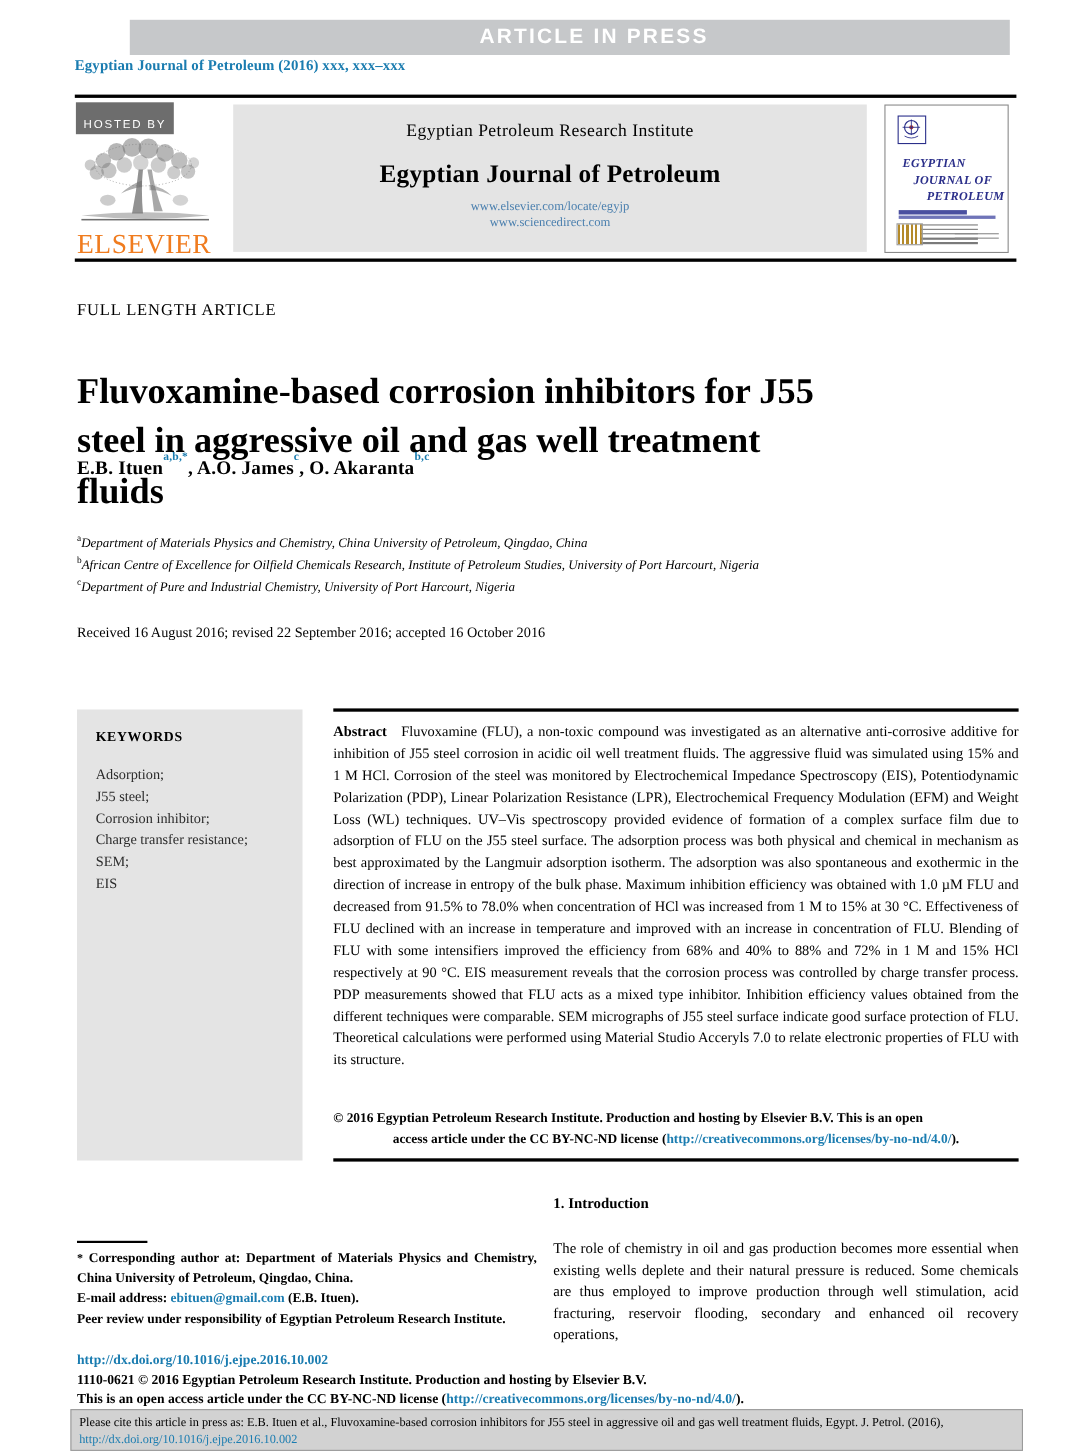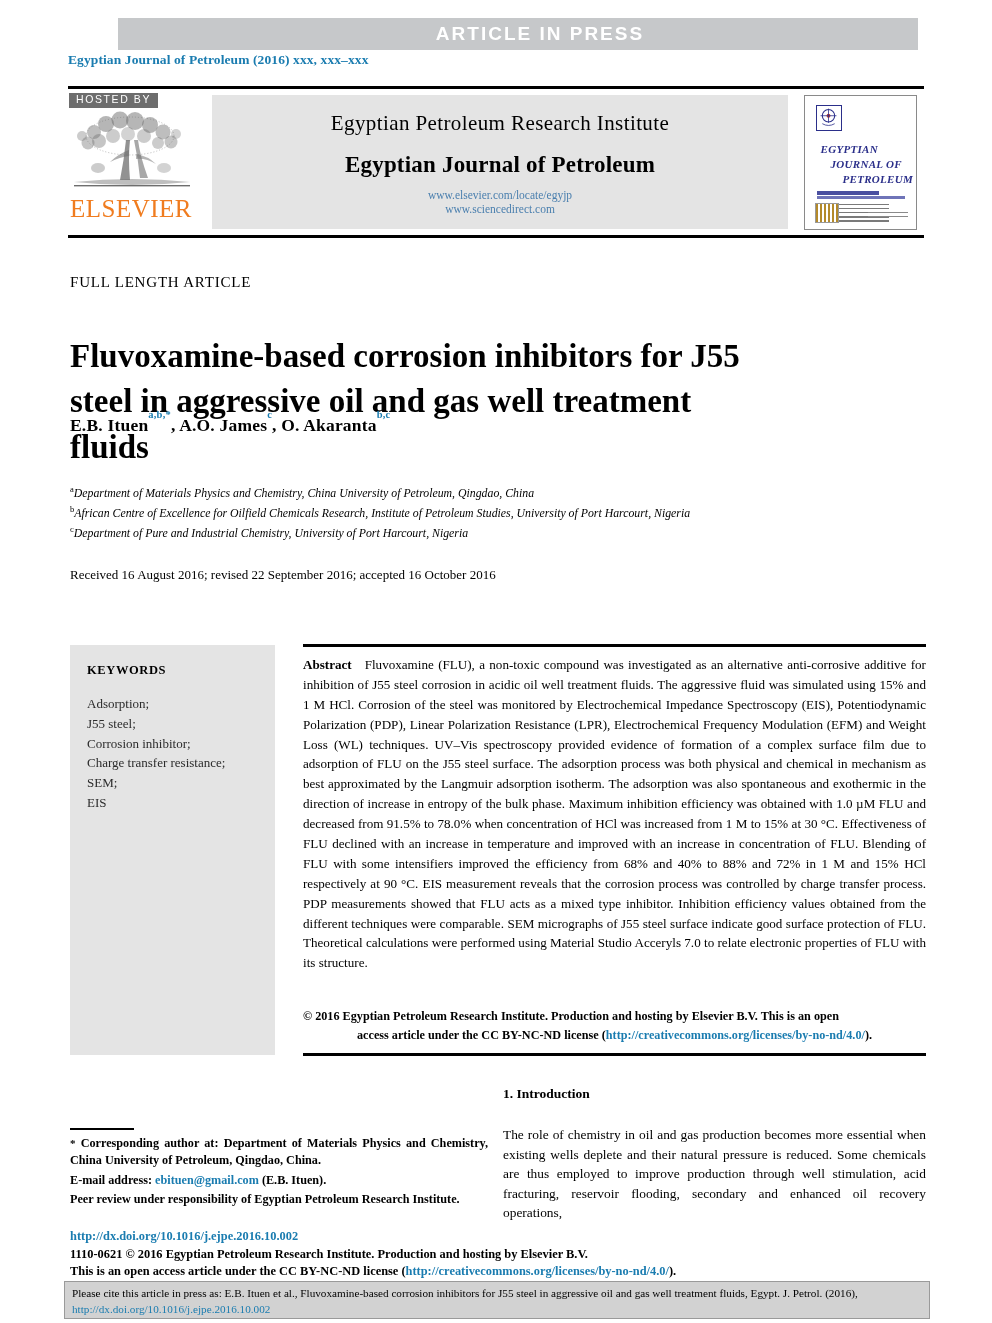--- a/index.html
+++ b/index.html
@@ -64,21 +64,21 @@
     display: flex;
     flex-direction: column;
     align-items: flex-start;
   }
   .hosted-by {
     background: #6d6d6d;
     color: #ffffff;
     font-family: "Liberation Sans", sans-serif;
     font-size: 10.5px;
     letter-spacing: 1.6px;
-    padding: 0 7px 3px 7px;
+    padding: 14px 7px 3px 7px;
     margin-left: 1px;
   }
   .tree-wrap { width: 128px; height: 88px; margin-top: 2px; }
   .elsevier-word {
     font-family: "Liberation Serif", serif;
     font-size: 25px;
     color: #f07c1f;
     letter-spacing: 0.5px;
     margin-top: -2px;
     margin-left: 2px;
@@ -91,21 +91,21 @@
     background: #e4e4e4;
     margin: 6px 8px 6px 12px;
     display: flex;
     flex-direction: column;
     align-items: center;
     justify-content: flex-start;
     padding-top: 16px;
   }
   .inst-name {
     font-family: "Liberation Serif", serif;
-    font-size: 21px;
+    font-size: 16px;
     letter-spacing: 0.4px;
   }
   .journal-name {
     font-family: "Liberation Serif", serif;
     font-size: 23px;
     font-weight: bold;
     margin-top: 16px;
     letter-spacing: 0.2px;
   }
   .web-links {

